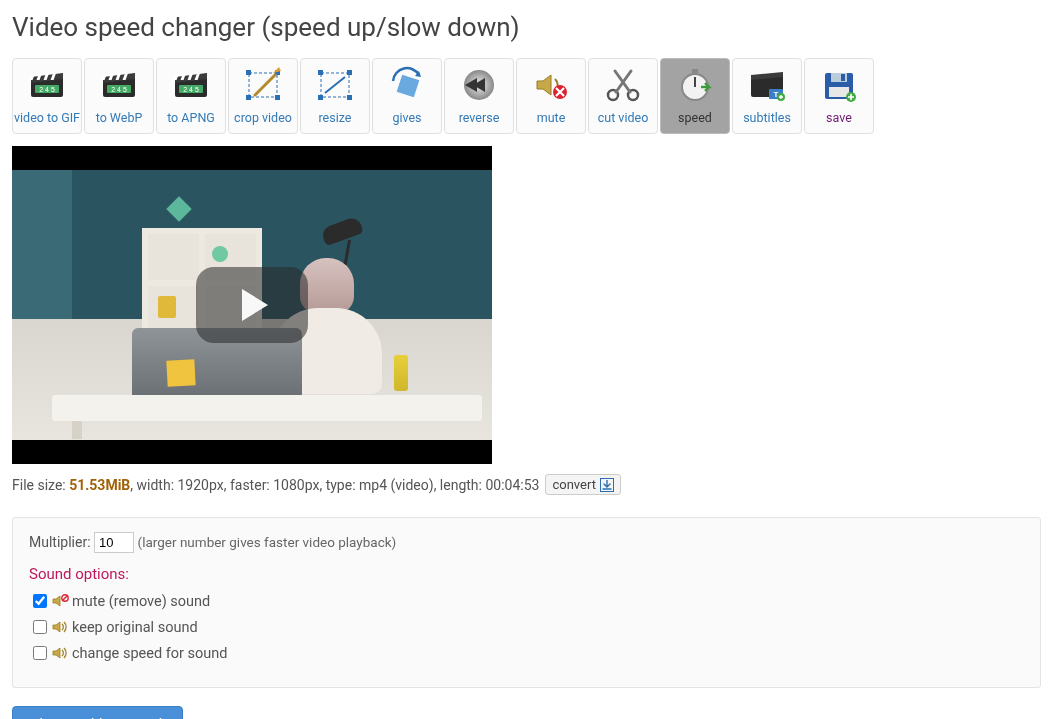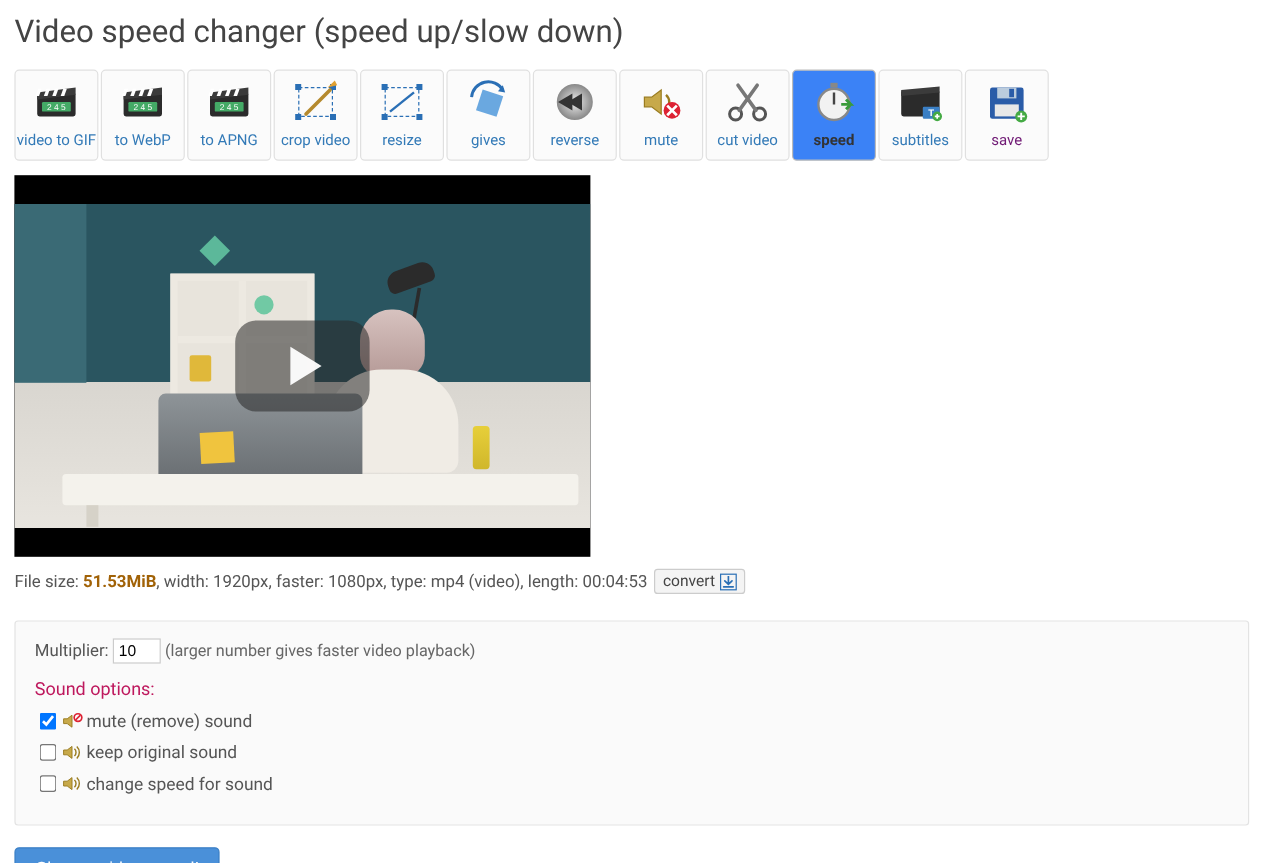--- a/index.html
+++ b/index.html
@@ -34,23 +34,22 @@
     align-items: center;
     justify-content: space-between;
     padding: 6px 0 8px 0;
     font-size: 12.5px;
     color: #337ab7;
     cursor: pointer;
     text-align: center;
   }
   .tool.active {
     border: 1px solid #bbb;
-    background: #3b82f6;
+    background: #a3a3a3;
     color: #333;
-    font-weight: bold;
   }
   .tool.save { color: #701a75; }
   .tool .ticon {
     width: 44px;
     height: 40px;
     display: flex;
     align-items: center;
     justify-content: center;
   }
   .tool .tlabel { line-height: 1.1; }

